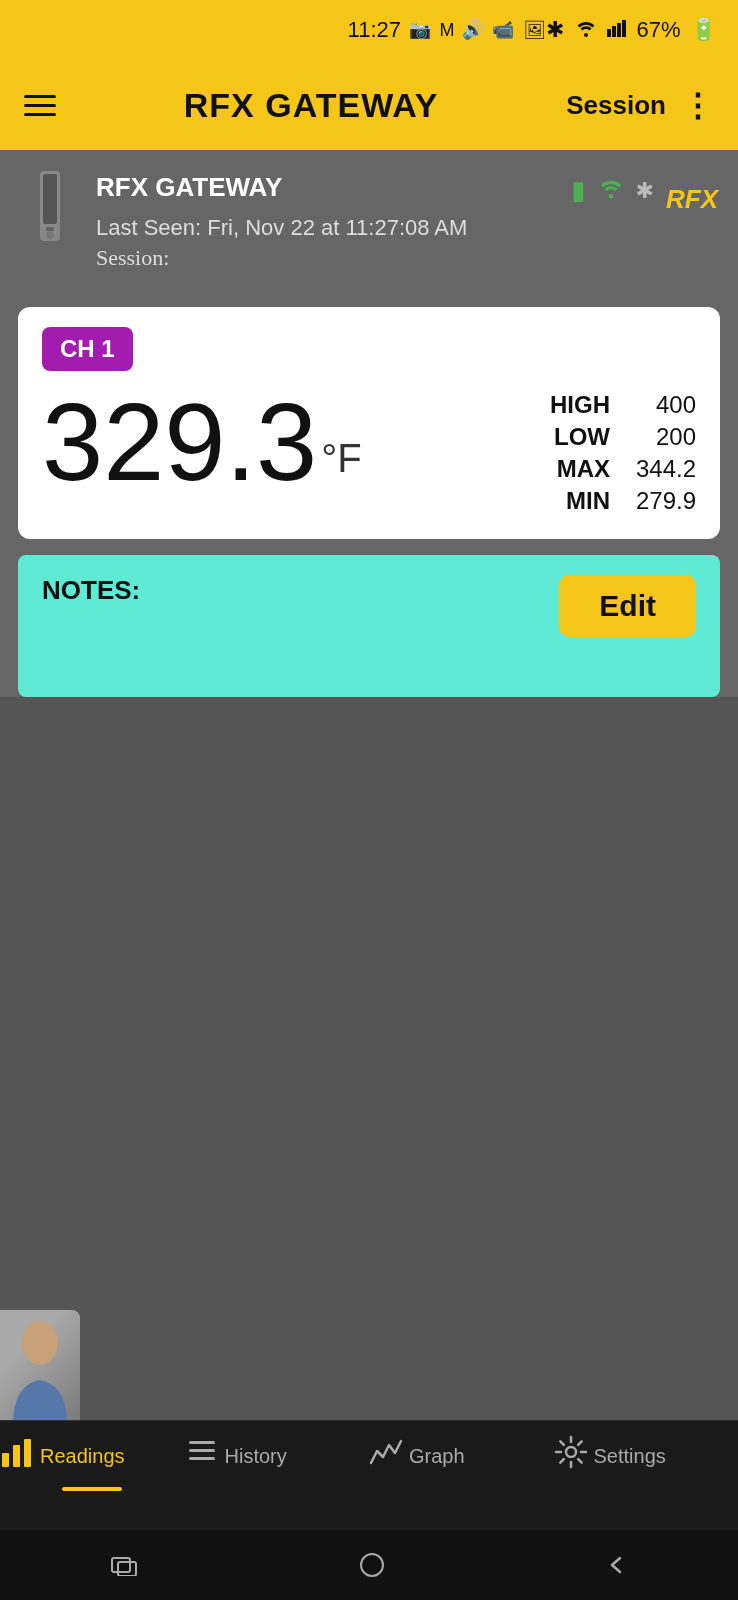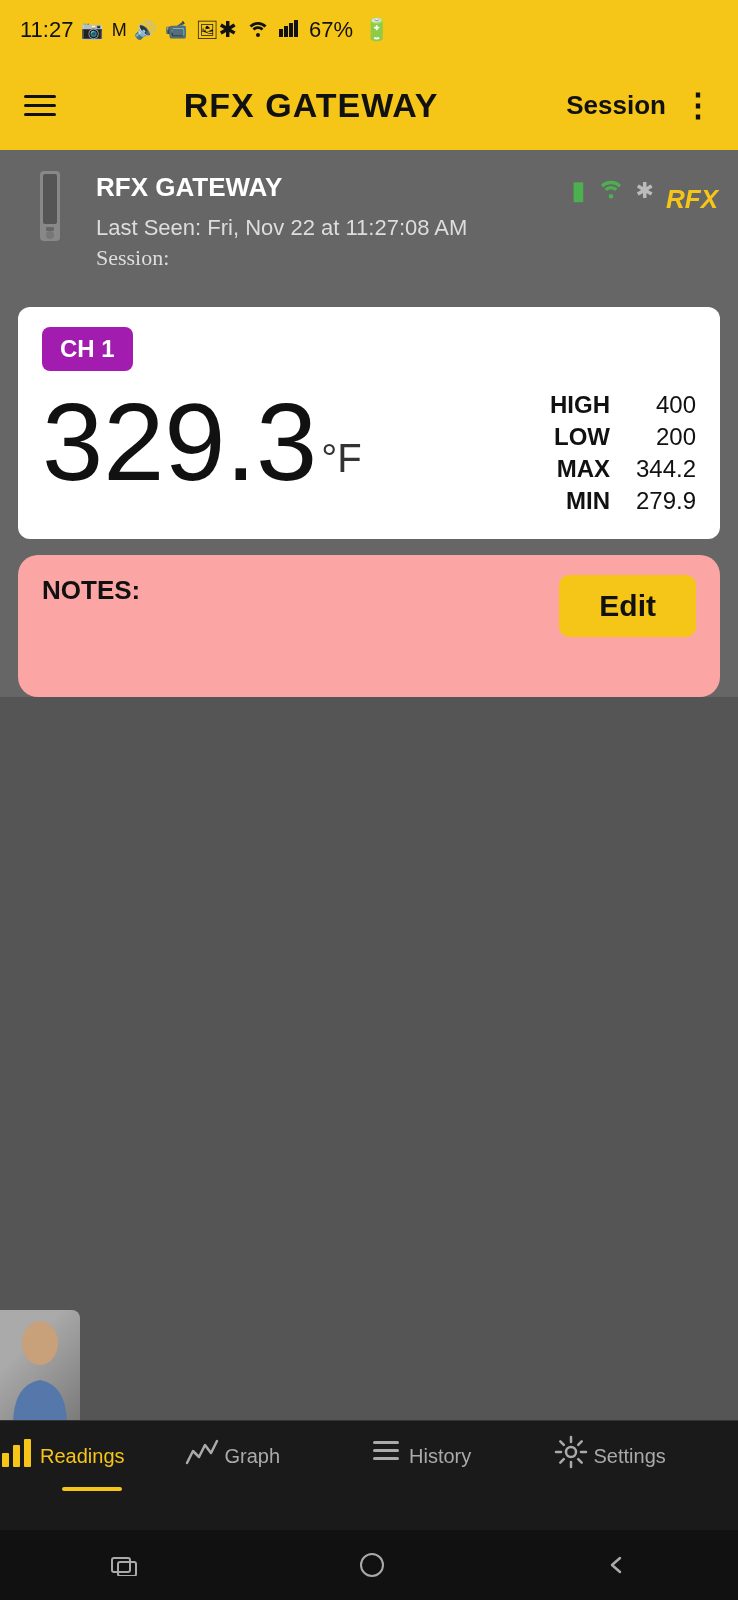--- a/index.html
+++ b/index.html
@@ -13,21 +13,21 @@
       position: relative;
     }
 
     
     .status-bar {
       width: 100%;
       height: 60px;
       background: #f5c518;
       display: flex;
       align-items: center;
-      justify-content: flex-start;
+      justify-content: flex-end;
       padding: 0 20px;
     }
     .status-left {
       display: flex;
       align-items: center;
       gap: 8px;
       font-size: 22px;
       font-weight: 500;
       color: #111;
     }
@@ -227,22 +227,22 @@
     .stat-value {
       font-size: 24px;
       font-weight: 500;
       color: #111;
       min-width: 70px;
       text-align: right;
     }
 
     
     .notes-card {
-      background: #fca5a5;
-      border-radius: 20px;
+      background: #5eead4;
+      border-radius: 8px;
       padding: 20px 24px 60px 24px;
       display: flex;
       align-items: flex-start;
       justify-content: space-between;
     }
     .notes-label {
       font-size: 26px;
       font-weight: 700;
       color: #111;
     }
@@ -478,35 +478,35 @@
         <rect x="24" y="4" width="7" height="28" rx="1" fill="#f5c518"></rect>
       </svg>
     </span>
     <span class="nav-label">Readings</span>
     <div class="nav-active-bar"></div>
   </div>
 
   <div class="nav-item">
     <span class="nav-icon" style="color:#aaa;">
       <svg width="34" height="34" viewBox="0 0 34 34">
-        <polyline points="2,28 8,16 14,22 20,10 26,18 32,6" fill="none" stroke="#aaa" stroke-width="2.5" stroke-linecap="round" stroke-linejoin="round"></polyline>
-      </svg>
-    </span>
-    <span class="nav-label">Graph</span>
-  </div>
-
-  <div class="nav-item">
-    <span class="nav-icon" style="color:#aaa;">
-      <svg width="34" height="34" viewBox="0 0 34 34">
         <rect x="4" y="6" width="26" height="3" rx="1.5" fill="#aaa"></rect>
         <rect x="4" y="14" width="26" height="3" rx="1.5" fill="#aaa"></rect>
         <rect x="4" y="22" width="26" height="3" rx="1.5" fill="#aaa"></rect>
       </svg>
     </span>
     <span class="nav-label">History</span>
+  </div>
+
+  <div class="nav-item">
+    <span class="nav-icon" style="color:#aaa;">
+      <svg width="34" height="34" viewBox="0 0 34 34">
+        <polyline points="2,28 8,16 14,22 20,10 26,18 32,6" fill="none" stroke="#aaa" stroke-width="2.5" stroke-linecap="round" stroke-linejoin="round"></polyline>
+      </svg>
+    </span>
+    <span class="nav-label">Graph</span>
   </div>
 
   <div class="nav-item">
     <span class="nav-icon" style="color:#aaa;">
       <svg width="34" height="34" viewBox="0 0 34 34">
         <circle cx="17" cy="17" r="5" fill="none" stroke="#aaa" stroke-width="2.5"></circle>
         <path d="M17 2 L17 7 M17 27 L17 32 M2 17 L7 17 M27 17 L32 17 M6.3 6.3 L9.8 9.8 M24.2 24.2 L27.7 27.7 M27.7 6.3 L24.2 9.8 M9.8 24.2 L6.3 27.7" stroke="#aaa" stroke-width="2.5" stroke-linecap="round"></path>
       </svg>
     </span>
     <span class="nav-label">Settings</span>

